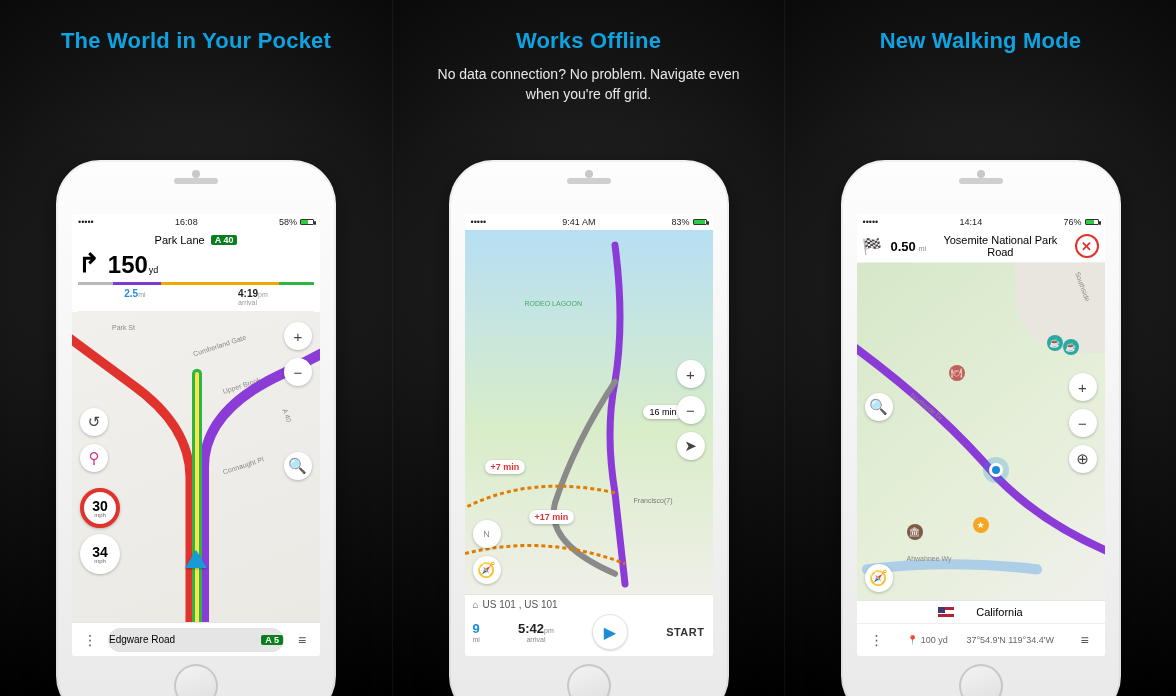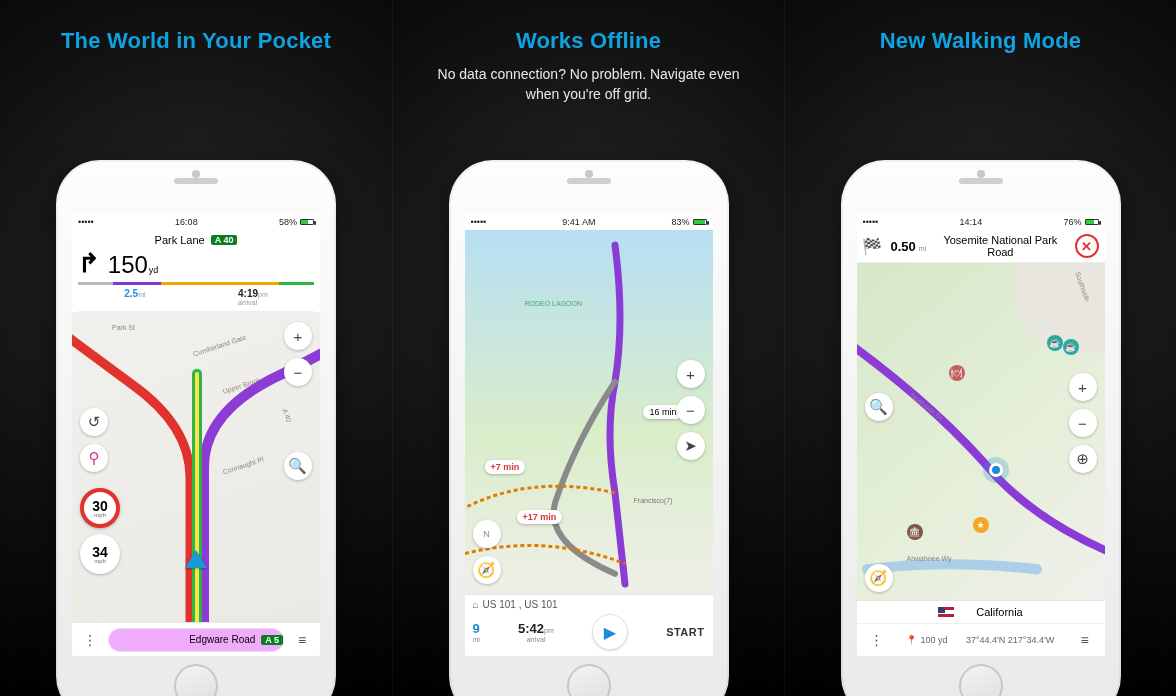--- a/index.html
+++ b/index.html
@@ -18,41 +18,41 @@
   .bat { width:14px; height:6px; border:1px solid #333; border-radius:1px; position:relative; }
   .bat:after{content:"";position:absolute;right:-3px;top:1px;width:2px;height:4px;background:#333;border-radius:1px;}
   .bat-fill{position:absolute;left:0;top:0;bottom:0;width:55%;background:#2ecc40;}
 
   
   .nav-top { background:#fff; padding:4px 6px 0; }
   .street-row{display:flex;align-items:center;justify-content:center;gap:6px;font-size:11px;}
   .badge{background:#0a7d1f;color:#fff;border-radius:2px;padding:0 4px;font-size:9px;font-weight:600;}
   .turn-row{display:flex;align-items:flex-end;gap:8px;margin-top:2px;}
   .turn-icon{font-size:26px;font-weight:700;transform:scaleX(-1);}
-  .big-num{font-size:24px;font-weight:400;text-align:right;}
+  .big-num{font-size:24px;font-weight:700;text-align:right;}
   .unit{font-size:9px;margin-left:1px;}
   .progress{height:3px;position:relative;margin-top:3px;background:#e0e0e0;}
   .progress .seg{position:absolute;top:0;bottom:0;}
   .metrics{display:flex;justify-content:space-around;font-size:10px;color:#555;padding:3px 0 5px;border-bottom:1px solid #eee;}
   .metric .top{color:#2a8cd6;font-weight:600;}
   .metric .top.dark{color:#222;}
   .metric .sm{font-size:7px;color:#999;}
 
   .map-area{flex:1;position:relative;overflow:hidden;}
   .map1{background:linear-gradient(160deg,#f1f0ec 0%,#eae9e4 100%);}
   .arrow-cursor{position:absolute;left:50%;bottom:54px;transform:translateX(-50%);width:0;height:0;border-left:11px solid transparent;border-right:11px solid transparent;border-bottom:18px solid #179ad6;filter:drop-shadow(0 1px 1px rgba(0,0,0,.3));}
   .speed-stack{position:absolute;left:8px;bottom:48px;display:flex;flex-direction:column;gap:6px;}
   .circle{width:40px;height:40px;border-radius:50%;background:#fff;display:flex;flex-direction:column;align-items:center;justify-content:center;box-shadow:0 1px 3px rgba(0,0,0,.25);}
   .limit{border:4px solid #e0332d;}
   .circle .n{font-size:14px;font-weight:700;}
   .circle .u{font-size:6px;color:#666;margin-top:-2px;}
   .side-col{position:absolute;right:8px;display:flex;flex-direction:column;gap:8px;}
   .rnd{width:28px;height:28px;border-radius:50%;background:#fff;box-shadow:0 1px 3px rgba(0,0,0,.25);display:flex;align-items:center;justify-content:center;font-size:15px;color:#444;}
   .bottom-bar{height:34px;background:#fff;border-top:1px solid #e5e5e5;display:flex;align-items:center;padding:0 6px;gap:6px;}
-  .pill{flex:1;background:#f0abfc;border:1px solid #e2e2e2;border-radius:16px;height:24px;display:flex;align-items:center;justify-content:flex-end;gap:6px;font-size:10px;}
+  .pill{flex:1;background:#e5e5e5;border:1px solid #e2e2e2;border-radius:16px;height:24px;display:flex;align-items:center;justify-content:space-between;gap:6px;font-size:10px;}
   .icon-btn{width:24px;height:24px;display:flex;align-items:center;justify-content:center;color:#555;font-size:14px;}
 
   
   .map2{background:linear-gradient(180deg,#b7dff3 0%, #d9edc9 55%, #efefe8 100%);}
   .eta-chip{position:absolute;background:#fff;border-radius:10px;padding:2px 6px;font-size:9px;box-shadow:0 1px 3px rgba(0,0,0,.25);}
   .eta-red{color:#d33;font-weight:600;}
   .p2-bottom{background:#fff;border-top:1px solid #e5e5e5;padding:4px 8px 6px;}
   .route-name{font-size:10px;color:#555;display:flex;align-items:center;gap:4px;}
   .p2-row{display:flex;align-items:center;justify-content:space-between;margin-top:4px;}
   .p2-metric{text-align:center;font-size:10px;}
@@ -195,21 +195,21 @@
         <span class="street-label" style="top:70px;left:60px;color:#4a6">RODEO LAGOON</span>
         <span class="street-label" style="bottom:90px;right:40px;color:#777">Francisco(7)</span>
         <svg class="route-svg" viewBox="0 0 248 360" preserveAspectRatio="none">
           <path d="M150 15 Q160 90 150 150 Q140 200 150 260 L160 350" stroke="#8b3cd6" stroke-width="7" fill="none" stroke-linecap="round"></path>
           <path d="M150 150 Q110 210 90 270 Q80 310 150 340" stroke="#8a8a8a" stroke-width="6" fill="none" stroke-linecap="round"></path>
           <path d="M-10 280 Q60 240 150 260" stroke="#e07c00" stroke-width="3" fill="none" stroke-dasharray="4 3"></path>
           <path d="M0 320 Q80 300 160 330" stroke="#e07c00" stroke-width="3" fill="none" stroke-dasharray="4 3"></path>
         </svg>
         <div class="eta-chip" style="right:30px;top:175px">16 min</div>
         <div class="eta-chip eta-red" style="left:20px;bottom:120px">+7 min</div>
-        <div class="eta-chip eta-red" style="left:52px;bottom:70px">+17 min</div>
+        <div class="eta-chip eta-red" style="left:64px;bottom:70px">+17 min</div>
 
         <div class="side-col" style="top:130px">
           <div class="rnd">+</div>
           <div class="rnd">−</div>
           <div class="rnd">➤</div>
         </div>
         <div class="rnd" style="position:absolute;left:8px;bottom:10px">🧭</div>
         <div class="rnd" style="position:absolute;left:8px;bottom:46px;font-size:9px;color:#888">N</div>
       </div>
 
@@ -291,20 +291,20 @@
       </div>
 
       <div class="p3-bottom">
         <div class="p3b-row1">
           <span class="usflag"></span>
           <span>California</span>
         </div>
         <div class="p3b-row2">
           <span class="icon-btn">⋮</span>
           <span>📍 <span>100 yd</span></span>
-          <span>37°44.4'N   217°34.4'W</span>
+          <span>37°54.9'N   119°34.4'W</span>
           <span class="icon-btn">≡</span>
         </div>
       </div>
     </div>
     <div class="home-btn"></div>
   </div>
 </div>
 
 </body></html>

